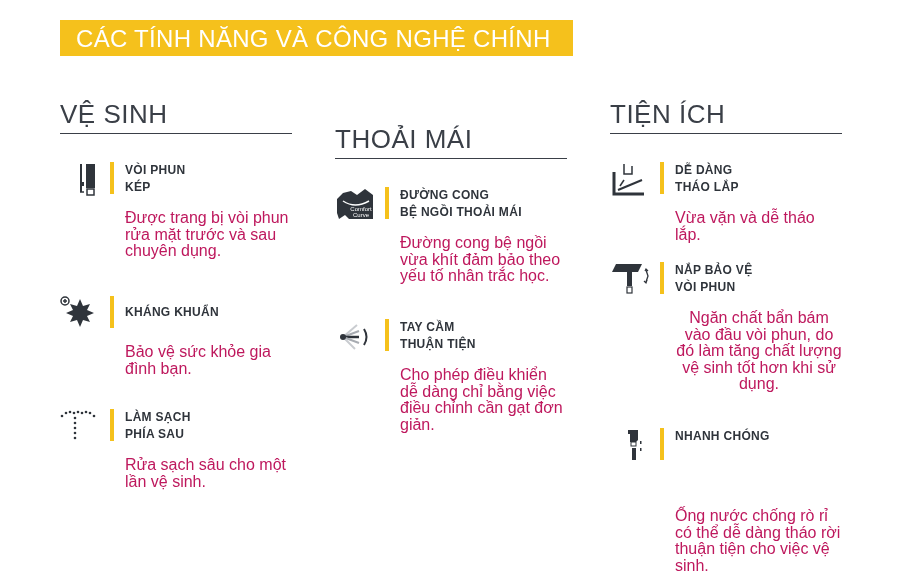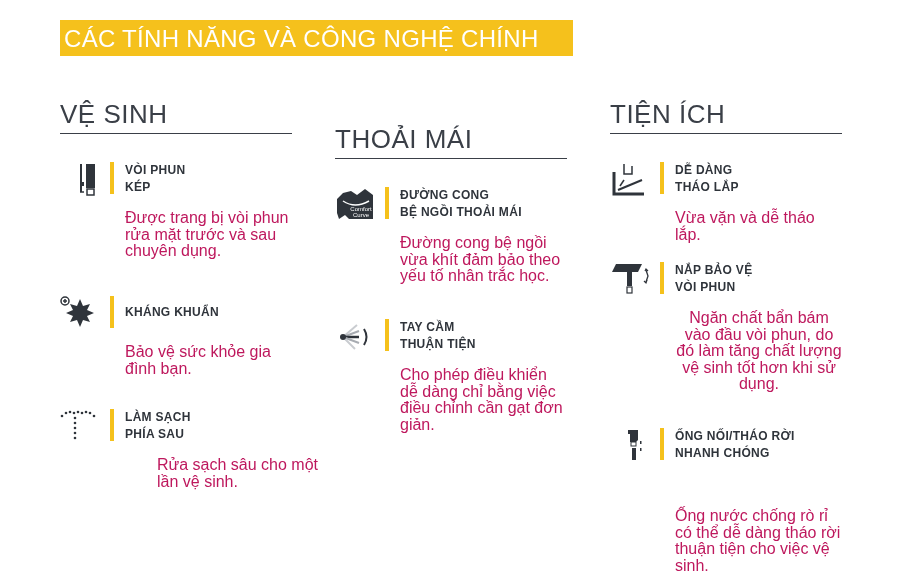--- a/index.html
+++ b/index.html
@@ -1,20 +1,20 @@
 <!DOCTYPE html>
 <html><head>
 <meta charset="utf-8">
 <style>
   html, body { margin:0; padding:0; background:#ffffff; }
   body { width:918px; height:577px; position:relative; overflow:hidden;
          font-family:"Liberation Sans", "DejaVu Sans", sans-serif; color:#3a3f47; }
   .banner { position:absolute; left:60px; top:20px; width:513px; height:36px;
             background:#f5c11c; color:#fff; font-size:24px; line-height:38px;
-            padding-left:4px; box-sizing:border-box; letter-spacing:0.3px; }
+            padding-left:16px; box-sizing:border-box; letter-spacing:0.3px; }
   .column { position:absolute; top:98px; width:232px; }
   .col-title { font-size:26px; color:#3a3f47; line-height:32px; padding-bottom:3px;
                border-bottom:1.5px solid #3a3f47; letter-spacing:0.5px; }
   .feature { position:absolute; left:0; width:232px; }
   .feature .icon { position:absolute; left:0; top:0; width:44px; height:32px; }
   .feature .bar { position:absolute; left:50px; top:0; width:4px; height:32px; background:#f5c11c; }
   .feature .title { position:absolute; left:65px; top:0; font-weight:bold; font-size:12px;
                     line-height:17px; color:#2f343b; width:170px; letter-spacing:0.3px; }
   .feature .desc { position:absolute; left:65px; font-size:16px; line-height:16.5px;
                    color:#be185d; width:168px; }
@@ -78,21 +78,21 @@
           <circle cx="15" cy="19" r="1.3"></circle>
         <circle cx="15" cy="24" r="1.3"></circle>
           <circle cx="15" cy="29" r="1.3"></circle>
       </svg>
     </div>
     <div class="bar"></div>
     <div class="title">
       <div>LÀM SẠCH</div>
       <div>PHÍA SAU</div>
     </div>
-    <div class="desc" style="top:48px;margin-left:32px;">Rửa sạch sâu cho một lần vệ sinh.</div>
+    <div class="desc" style="top:48px;">Rửa sạch sâu cho một lần vệ sinh.</div>
   </div>
 </div>
 
 <div class="column" style="left:335px;margin-top:25px;">
   <div class="col-title">THOẢI MÁI</div>
 
   <div class="feature" style="top:64px;">
     <div class="icon">
       <svg width="44" height="34" viewBox="0 0 44 34">
         <path d="M2 12 L8 6 L16 4 L22 8 L30 2 L38 8 L38 32 L14 32 L10 28 L4 32 L2 26 Z" fill="#2f343b"></path>
@@ -174,18 +174,17 @@
       <svg width="44" height="34" viewBox="0 0 44 34">
         <path d="M18 2 L28 2 L28 12 L26 14 L20 14 L20 6 L18 6 Z" fill="#2f343b"></path>
         <rect x="21" y="14" width="5" height="4" fill="#fff" stroke="#2f343b" stroke-width="1"></rect>
         <rect x="22" y="20" width="4" height="12" fill="#2f343b"></rect>
         <rect x="30" y="13" width="1.5" height="3" fill="#2f343b"></rect>
         <rect x="30" y="20" width="1.5" height="3" fill="#2f343b"></rect>
       </svg>
     </div>
     <div class="bar"></div>
     <div class="title">
-      <div>ỐNG NỐI/THÁO RỜI</div>
       <div>NHANH CHÓNG</div>
     </div>
     <div class="desc" style="top:48px;margin-top:32px;">Ống nước chống rò rỉ có thể dễ dàng tháo rời thuận tiện cho việc vệ sinh.</div>
   </div>
 </div>
 
 </body></html>

